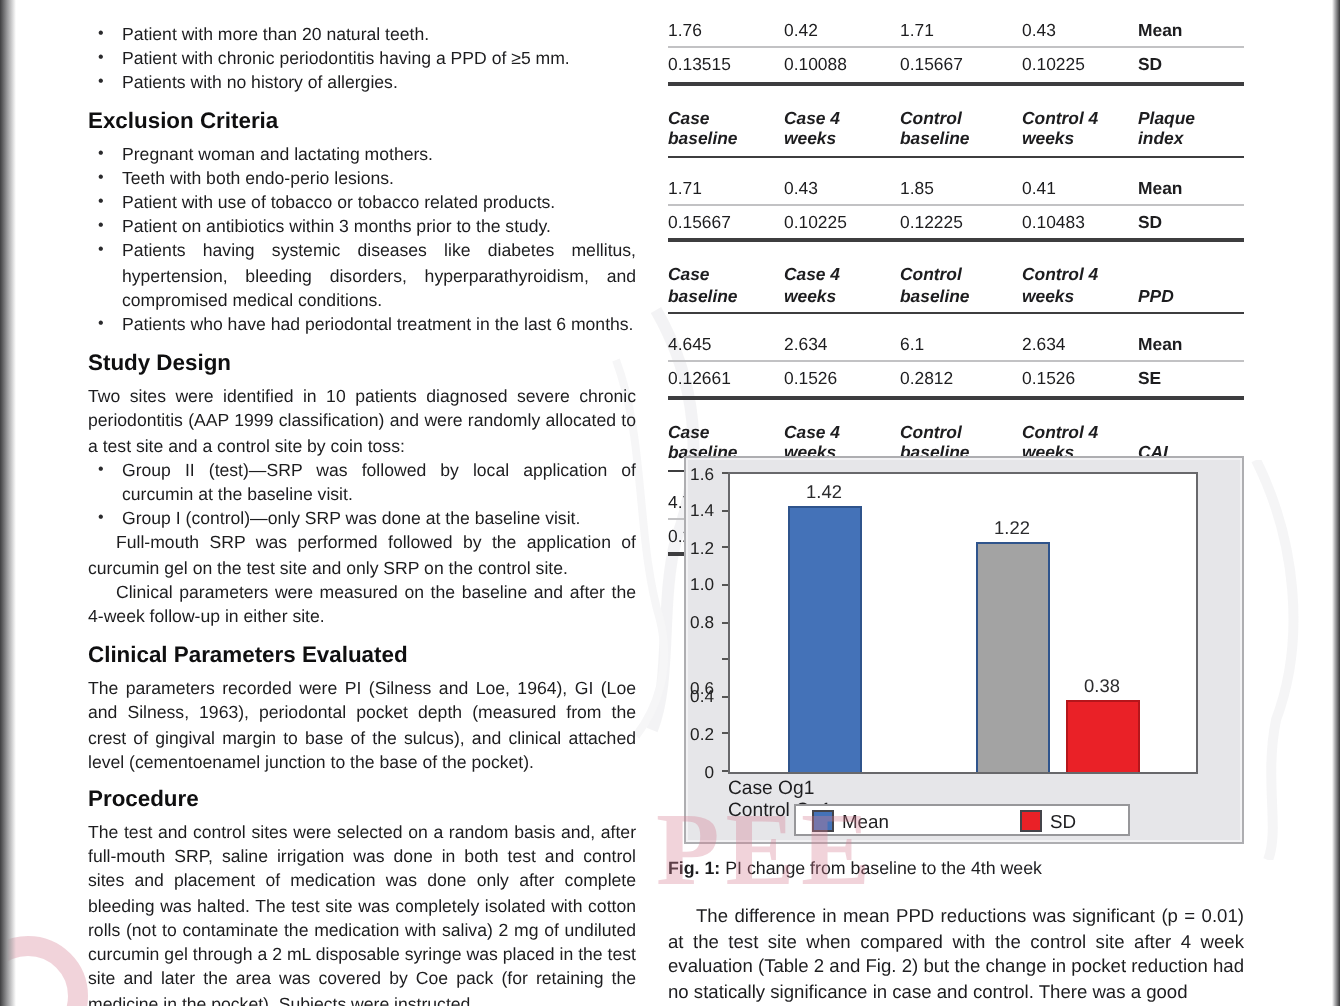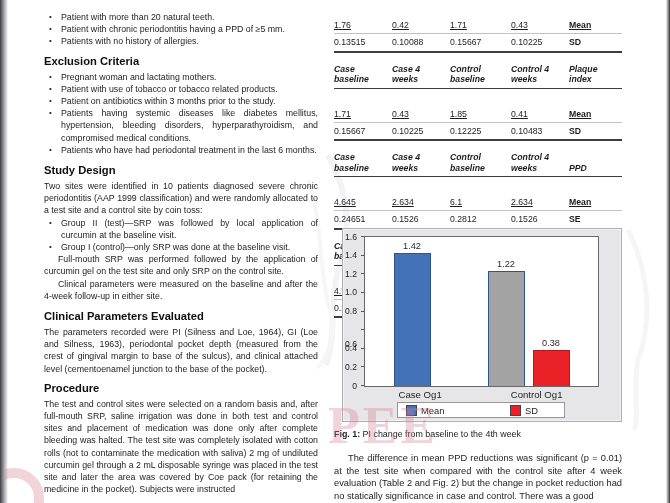--- a/index.html
+++ b/index.html
@@ -24,38 +24,38 @@
   p.par{margin:0;}
   p.ind{text-indent:14px;}
   #leftcol .top-list{margin-top:1px;}
   
   .tblock{display:grid;grid-template-columns:58px 58px 61px 58px 1fr;margin:0 0 8px 0;
           font-size:8.7px;line-height:10.5px;border-bottom:2px solid #3d3d3f;}
   .tcell{padding:2px 8px 2px 0;}
   .thead{font-style:italic;font-weight:600;display:flex;align-items:flex-end;
          border-bottom:1px solid #3d3d3f;padding-bottom:3px;padding-top:3px;}
   .thead.metric{font-weight:700;}
-  .trow1{border-bottom:1px solid #c2c2c4;padding-top:20px;padding-bottom:2.5px;text-decoration:underline;}
+  .trow1{border-bottom:1px solid #c2c2c4;padding-top:10px;padding-bottom:2.5px;}
   .trow2{padding-top:3px;padding-bottom:3px;}
   .tlabel{font-weight:700;}
   
   #chartbox{position:absolute;left:8px;top:228px;width:278px;height:192px;
             background:#e6e6e9;border:1px solid #aeaeb1;box-shadow:inset 0 0 0 1px #f2f2f4;}
   #plot{position:absolute;left:21px;top:7px;width:233px;height:149px;background:#fff;
         border:1px solid #68686b;}
   #ylabels{position:absolute;left:0;top:7px;width:18px;height:151px;}
   .ytick{position:absolute;right:4px;width:20px;text-align:right;font-size:8.6px;color:#222;}
   .ytickmark{position:absolute;left:18px;width:3px;height:1px;background:#555;}
   #bargroups{display:flex;justify-content:space-around;align-items:flex-end;height:100%;}
   .bar-group{display:flex;align-items:flex-end;gap:8px;height:100%;}
   .bar{position:relative;width:35px;}
   .bar .vlabel{position:absolute;top:-13px;left:50%;transform:translateX(-50%);
                font-size:9.2px;color:#2b2b2d;white-space:nowrap;}
   #xlabels{position:absolute;left:21px;top:160px;width:233px;display:flex;
-           justify-content:space-around;font-size:9.6px;color:#1d1d1f;}
+           justify-content:space-around;font-size:9.6px;color:#1d1d1f;flex-direction:column;}
   #legend{position:absolute;left:54px;top:173px;width:166px;height:14px;background:#fff;
           border:1px solid #97979a;display:flex;align-items:center;font-size:9.4px;}
   .leg-item{display:flex;align-items:center;gap:4px;}
   .leg-item.first{padding-left:8px;width:104px;}
   .swatch{width:9px;height:9px;border:1px solid #44444a;display:inline-block;}
   
   #figcap{position:absolute;left:0;top:429px;width:288px;font-size:8.9px;color:#1d1d1f;margin:0;}
   #figcap b{font-weight:700;}
   #closing{position:absolute;left:0;top:452px;width:288px;font-size:9.3px;line-height:12.7px;
            text-align:justify;text-indent:14px;margin:0;}
@@ -82,20 +82,21 @@
   <div id="leftcol">
     <ul class="blt body-txt top-list">
       <li>Patient with more than 20 natural teeth.</li>
       <li>Patient with chronic periodontitis having a PPD of ≥5 mm.</li>
       <li>Patients with no history of allergies.</li>
     </ul>
 
     <h2 class="sec">Exclusion Criteria</h2>
     <ul class="blt body-txt">
       <li>Pregnant woman and lactating mothers.</li>
+      <li>Teeth with both endo-perio lesions.</li>
       <li>Patient with use of tobacco or tobacco related products.</li>
       <li>Patient on antibiotics within 3 months prior to the study.</li>
       <li>Patients having systemic diseases like diabetes mellitus, hypertension, bleeding disorders, hyperparathyroidism, and compromised medical conditions.</li>
       <li>Patients who have had periodontal treatment in the last 6 months.</li>
     </ul>
 
     <h2 class="sec" style="margin-top:8px;">Study Design</h2>
     <p class="par body-txt">Two sites were identified in 10 patients diagnosed severe chronic periodontitis (AAP 1999 classification) and were randomly allocated to a test site and a control site by coin toss:</p>
     <ul class="blt body-txt">
       <li>Group II (test)—SRP was followed by local application of curcumin at the baseline visit.</li>
@@ -148,21 +149,21 @@
       <div class="tcell thead">Case baseline</div>
       <div class="tcell thead">Case 4 weeks</div>
       <div class="tcell thead">Control baseline</div>
       <div class="tcell thead">Control 4 weeks</div>
       <div class="tcell thead metric">PPD</div>
       <div class="tcell trow1">4.645</div>
       <div class="tcell trow1">2.634</div>
       <div class="tcell trow1">6.1</div>
       <div class="tcell trow1">2.634</div>
       <div class="tcell trow1 tlabel">Mean</div>
-      <div class="tcell trow2">0.24651</div>
+      <div class="tcell trow2">0.12661</div>
       <div class="tcell trow2">0.1526</div>
       <div class="tcell trow2">0.2812</div>
       <div class="tcell trow2">0.1526</div>
       <div class="tcell trow2 tlabel">SE</div>
     </div>
 
     <div class="tblock">
       <div class="tcell thead">Case baseline</div>
       <div class="tcell thead">Case 4 weeks</div>
       <div class="tcell thead">Control baseline</div>

